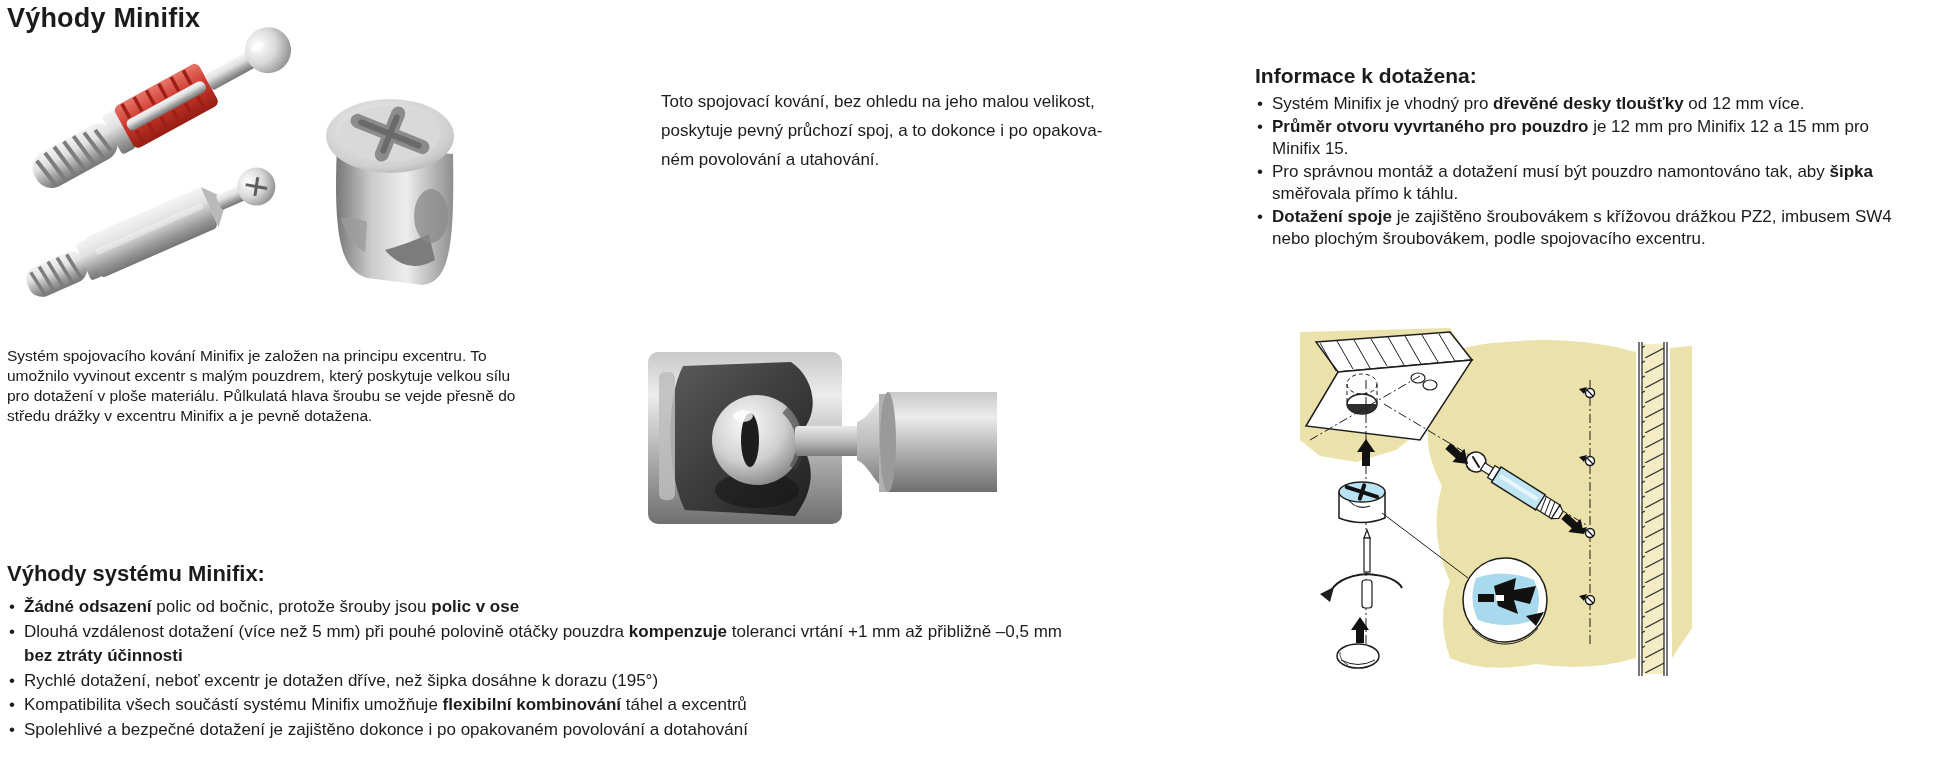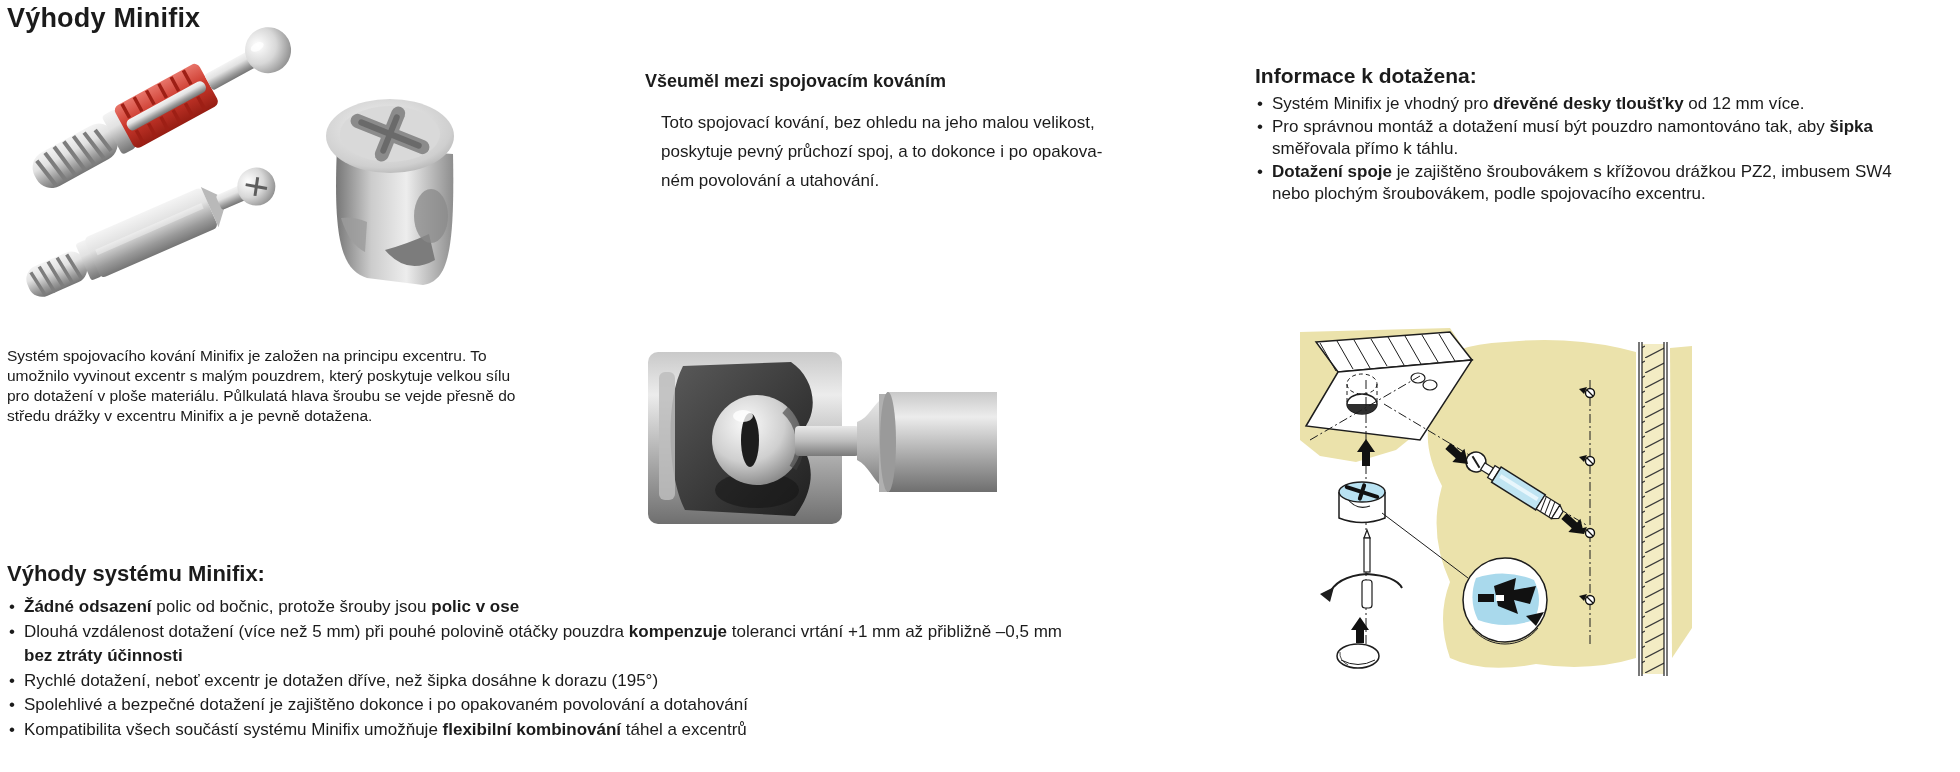--- a/index.html
+++ b/index.html
@@ -99,21 +99,20 @@
       <line x1="63" y1="14" x2="63" y2="58" stroke="#8b8b8b" stroke-width="14" stroke-linecap="round"></line>
       <line x1="32" y1="36" x2="94" y2="36" stroke="#6a6a6a" stroke-width="6" stroke-linecap="round"></line>
       <line x1="63" y1="18" x2="63" y2="54" stroke="#6a6a6a" stroke-width="6" stroke-linecap="round"></line>
     </g>
   </g>
 </svg>
 
 <div id="intro" class="abs">Systém spojovacího kování Minifix je založen na principu excentru. To<br>umožnilo vyvinout excentr s malým pouzdrem, který poskytuje velkou sílu<br>pro dotažení v ploše materiálu. Půlkulatá hlava šroubu se vejde přesně do<br>středu drážky v excentru Minifix a je pevně dotažena.</div>
 
 <div id="center-block" class="abs">
-  <h2>Všeuměl mezi spojovacím kováním</h2>
   <p>Toto spojovací kování, bez ohledu na jeho malou velikost,<br>poskytuje pevný průchozí spoj, a to dokonce i po opakova-<br>ném povolování a utahování.</p>
 </div>
 
 <svg class="abs" style="left:645px;top:340px;" width="352" height="192" viewBox="0 0 352 192" aria-hidden="true">
   <defs>
     <linearGradient id="gHouse" x1="0" y1="0" x2="0" y2="1">
       <stop offset="0" stop-color="#c9c9c9"></stop>
         <stop offset=".25" stop-color="#ececec"></stop>
       <stop offset=".7" stop-color="#9f9f9f"></stop>
         <stop offset="1" stop-color="#6f6f6f"></stop>
@@ -148,29 +147,30 @@
   <rect x="242" y="52" width="110" height="100" fill="url(#gHouse)"></rect>
   <ellipse cx="243" cy="102" rx="8" ry="50" fill="#9a9a9a"></ellipse>
 </svg>
 
 <div id="advantages" class="abs">
   <h2>Výhody systému Minifix:</h2>
   <ul class="blist">
       <li><b>Žádné odsazení</b> polic od bočnic, protože šrouby jsou <b>polic v ose</b></li>
       <li>Dlouhá vzdálenost dotažení (více než 5 mm) při pouhé polovině otáčky pouzdra <b>kompenzuje</b> toleranci vrtání +1 mm až přibližně –0,5 mm<br><b>bez ztráty účinnosti</b></li>
       <li>Rychlé dotažení, neboť excentr je dotažen dříve, než šipka dosáhne k dorazu (195°)</li>
+      <li>Kompatibilita všech součástí systému Minifix umožňuje <b>flexibilní kombinování</b> táhel a excentrů</li>
       <li>Spolehlivé a bezpečné dotažení je zajištěno dokonce i po opakovaném povolování a dotahování</li>
-      <li>Kompatibilita všech součástí systému Minifix umožňuje <b>flexibilní kombinování</b> táhel a excentrů</li>
     </ul>
 </div>
 
 <div id="mounting" class="abs">
   <h2>Informace k dotažena:</h2>
   <ul class="blist">
       <li>Systém Minifix je vhodný pro <b>dřevěné desky tloušťky</b> od 12 mm více.</li>
+      <li><b>Průměr otvoru vyvrtaného pro pouzdro</b> je 12 mm pro Minifix 12 a 15 mm pro<br>Minifix 15.</li>
       <li>Pro správnou montáž a dotažení musí být pouzdro namontováno tak, aby <b>šipka</b><br>směřovala přímo k táhlu.</li>
       <li><b>Dotažení spoje</b> je zajištěno šroubovákem s křížovou drážkou PZ2, imbusem SW4<br>nebo plochým šroubovákem, podle spojovacího excentru.</li>
     </ul>
 </div>
 
 <svg class="abs" style="left:1300px;top:328px;" width="392" height="352" viewBox="0 0 392 352" aria-hidden="true">
   <defs>
     <pattern id="hw" patternUnits="userSpaceOnUse" width="23" height="15">
       <path d="M0,15 L23,3" stroke="#3a3a3a" stroke-width="1.3" fill="none"></path>
     </pattern>

